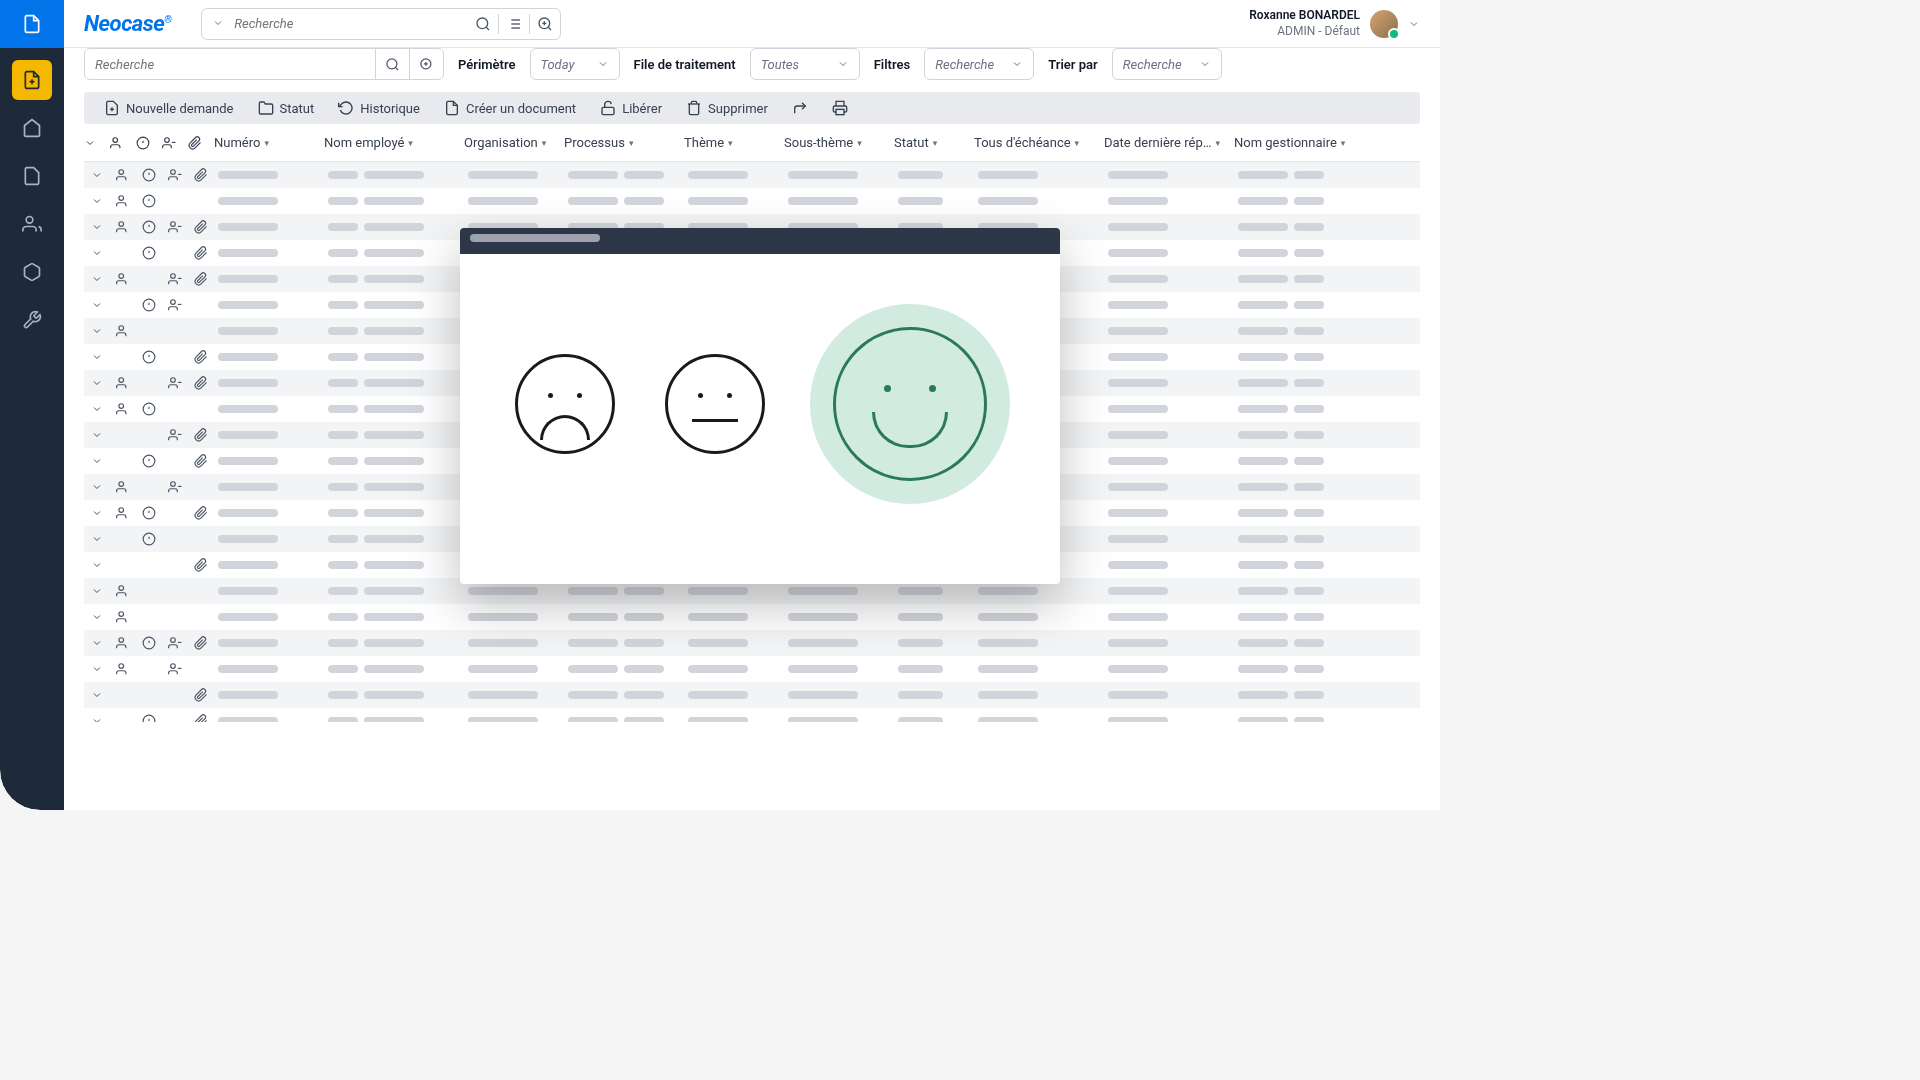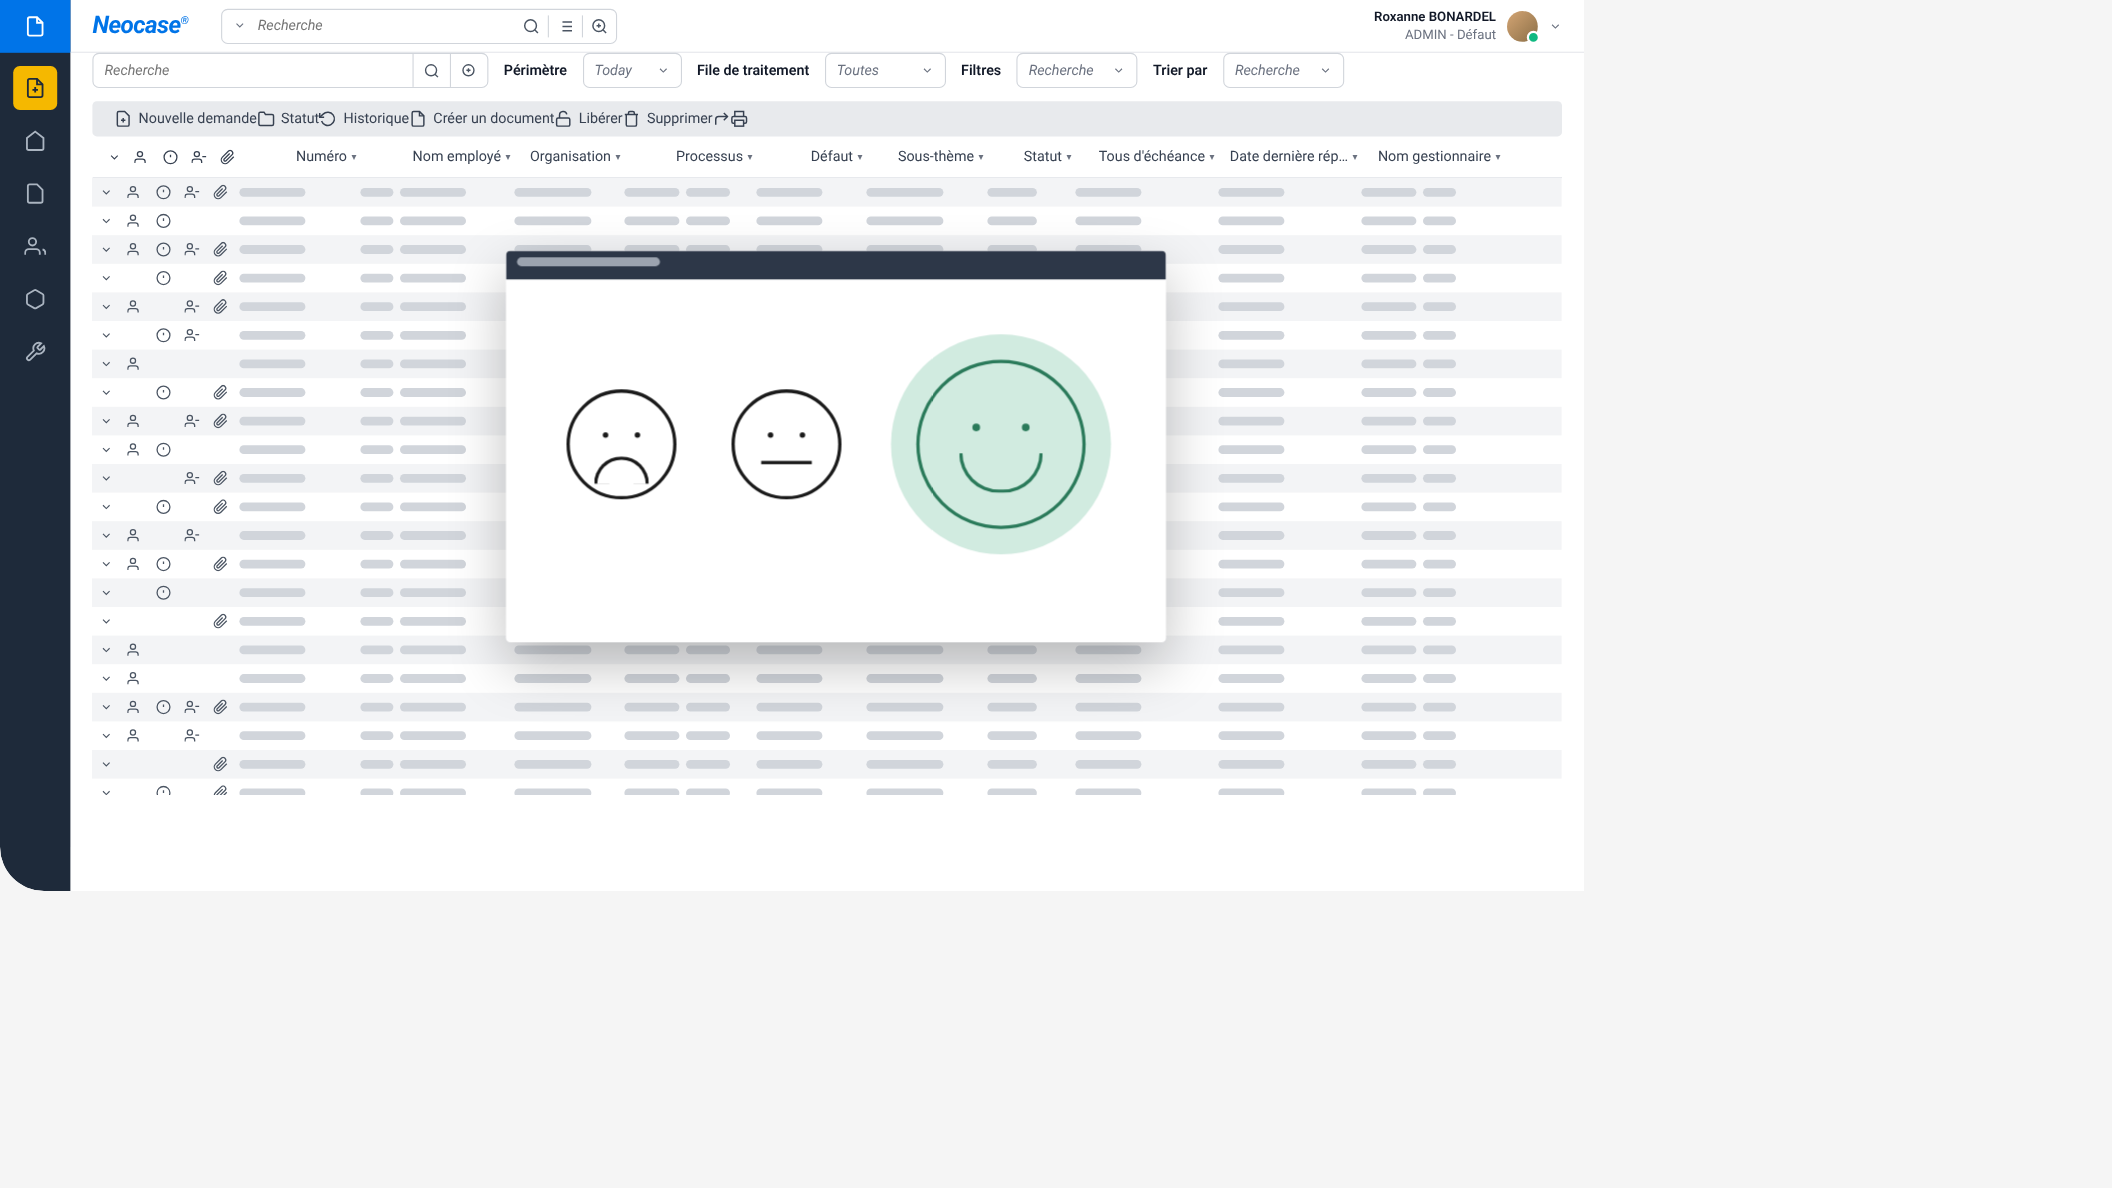--- a/index.html
+++ b/index.html
@@ -40,28 +40,28 @@
 
 .filter-bar { display:flex; align-items:center; gap:14px; padding:0 20px 12px; font-size:13px; }
 .filter-bar .search-small { display:flex; align-items:center; border:1px solid #d1d5db; border-radius:6px; height:32px; width:360px; }
 .filter-bar .search-small input { border:none; outline:none; flex:1; padding:0 10px; font-size:13px; font-style:italic; color:#6b7280; background:transparent; }
 .filter-bar .search-small .ib { width:34px; display:flex; align-items:center; justify-content:center; color:#4b5563; border-left:1px solid #d1d5db; height:100%; cursor:pointer; }
 .f-label { font-weight:600; color:#111827; }
 .f-select { display:flex; align-items:center; border:1px solid #d1d5db; border-radius:6px; height:32px; padding:0 10px; min-width:90px; justify-content:space-between; gap:10px; color:#6b7280; font-style:italic; cursor:pointer; }
 .f-select.wide { min-width:110px; }
 
 
-.toolbar { display:flex; align-items:flex-end; padding:8px 20px; background:#e8eaed; margin:0 20px; border-radius:4px; font-size:13px; color:#374151; }
+.toolbar { display:flex; align-items:flex-end; gap:24px; padding:8px 20px; background:#e8eaed; margin:0 20px; border-radius:4px; font-size:13px; color:#374151; }
 .toolbar .tb { display:flex; align-items:center; gap:6px; cursor:pointer; }
 .toolbar svg { width:16px; height:16px; }
 
 
 .table { margin:0 20px; flex:1; overflow:hidden; }
 .thead { display:flex; height:38px; align-items:center; font-size:13px; color:#374151; border-bottom:1px solid #e5e7eb; }
-.thead .th { display:flex; align-items:center; justify-content:flex-end; gap:4px; }
+.thead .th { display:flex; align-items:center; justify-content:flex-start; gap:4px; }
 .thead .th .caret { font-size:9px; color:#6b7280; }
 .col-ico { width:26px; text-align:center; }
 .col-num { width:110px; }
 .col-emp { width:140px; }
 .col-org { width:100px; }
 .col-proc { width:120px; }
 .col-theme { width:100px; }
 .col-sub { width:110px; }
 .col-stat { width:80px; }
 .col-due { width:130px; }
@@ -348,21 +348,21 @@
           </div>
         <div class="th col-org">
             <span>Organisation</span>
             <span class="caret">▾</span>
           </div>
         <div class="th col-proc">
             <span>Processus</span>
             <span class="caret">▾</span>
           </div>
         <div class="th col-theme">
-            <span>Défaut</span>
+            <span>Thème</span>
             <span class="caret">▾</span>
           </div>
         <div class="th col-sub">
             <span>Sous-thème</span>
             <span class="caret">▾</span>
           </div>
         <div class="th col-stat">
             <span>Statut</span>
             <span class="caret">▾</span>
           </div>

